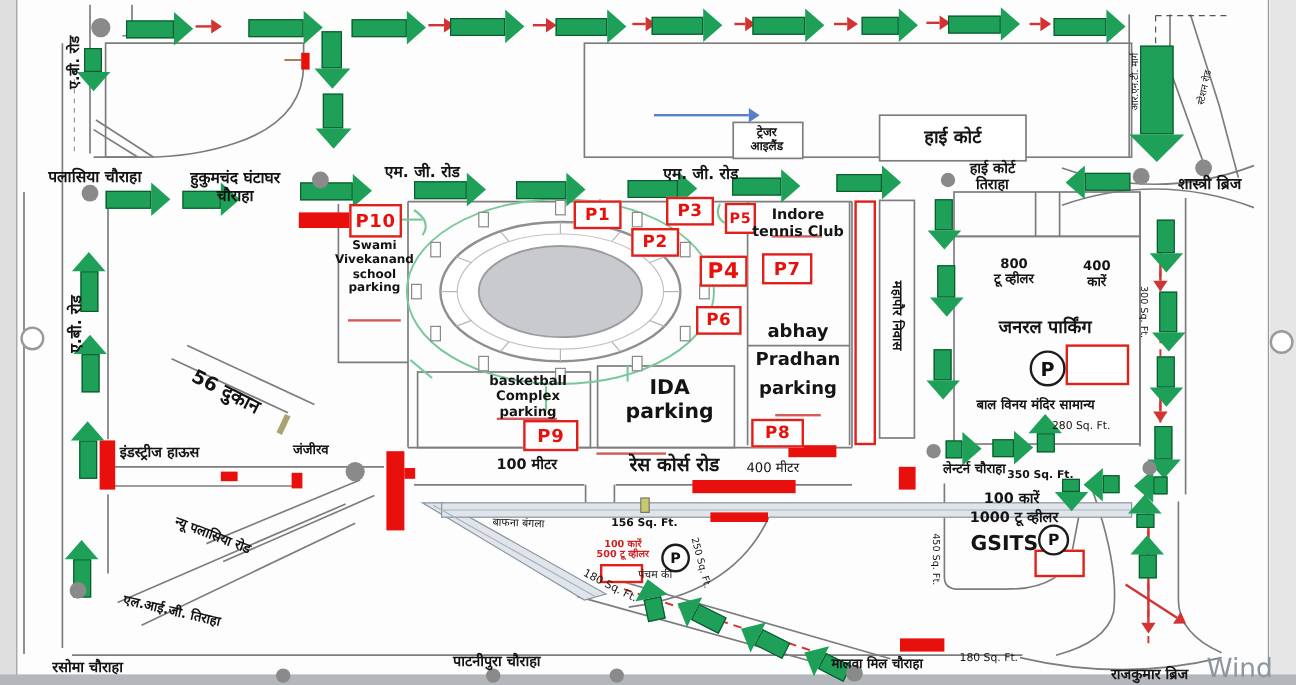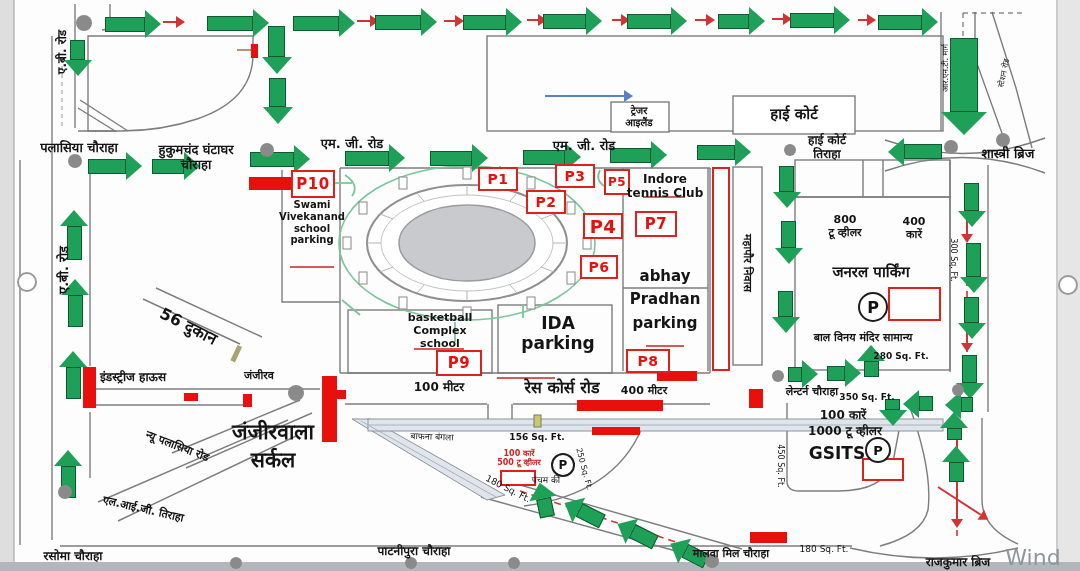--- a/index.html
+++ b/index.html
@@ -165,47 +165,45 @@
     <div class="lbl" style="left: 747px; top: 263px; font-size: 11px; font-weight: 700; color: rgb(20, 20, 20); line-height: 1.18; transform: translate(-50%, -50%) rotate(90deg);">महापौर निवास</div>
     <div class="lbl" style="left: 665px; top: 186px; font-size: 12px; font-weight: 700; color: rgb(20, 20, 20); line-height: 1.18; transform: translate(-50%, -50%) rotate(0deg);">Indore
 tennis Club</div>
     <div class="lbl" style="left: 665px; top: 300px; font-size: 15px; font-weight: 700; color: rgb(20, 20, 20); line-height: 1.55; transform: translate(-50%, -50%) rotate(0deg);">abhay
 Pradhan
 parking</div>
     <div class="lbl" style="left: 558px; top: 333px; font-size: 17px; font-weight: 700; color: rgb(20, 20, 20); line-height: 1.18; transform: translate(-50%, -50%) rotate(0deg);">IDA
 parking</div>
     <div class="lbl" style="left: 440px; top: 331px; font-size: 11px; font-weight: 700; color: rgb(20, 20, 20); line-height: 1.18; transform: translate(-50%, -50%) rotate(0deg);">basketball
 Complex
-school</div>
+parking</div>
     <div class="lbl" style="left: 312px; top: 223px; font-size: 10px; font-weight: 700; color: rgb(20, 20, 20); line-height: 1.18; transform: translate(-50%, -50%) rotate(0deg);">Swami
 Vivekanand
 school
 parking</div>
     <div class="lbl" style="left: 845px; top: 227px; font-size: 11px; font-weight: 700; color: rgb(20, 20, 20); line-height: 1.18; transform: translate(-50%, -50%) rotate(0deg);">800
 टू व्हीलर</div>
     <div class="lbl" style="left: 914px; top: 229px; font-size: 11px; font-weight: 700; color: rgb(20, 20, 20); line-height: 1.18; transform: translate(-50%, -50%) rotate(0deg);">400
 कारें</div>
     <div class="lbl" style="left: 871px; top: 273px; font-size: 15px; font-weight: 700; color: rgb(20, 20, 20); line-height: 1.18; transform: translate(-50%, -50%) rotate(0deg);">जनरल पार्किंग</div>
     <div class="lbl" style="left: 863px; top: 338px; font-size: 11px; font-weight: 700; color: rgb(20, 20, 20); line-height: 1.18; transform: translate(-50%, -50%) rotate(0deg);">बाल विनय मंदिर सामान्य</div>
-    <div class="lbl" style="left: 901px; top: 356px; font-size: 9px; font-weight: 700; color: rgb(20, 20, 20); line-height: 1.18; transform: translate(-50%, -50%) rotate(0deg);">280 Sq. Ft.</div>
+    <div class="lbl" style="left: 901px; top: 356px; font-size: 9px; font-weight: 400; color: rgb(20, 20, 20); line-height: 1.18; transform: translate(-50%, -50%) rotate(0deg);">280 Sq. Ft.</div>
     <div class="lbl" style="left: 953px; top: 260px; font-size: 8px; font-weight: 400; color: rgb(20, 20, 20); line-height: 1.18; transform: translate(-50%, -50%) rotate(90deg);">300 Sq. Ft.</div>
     <div class="lbl" style="left: 188px; top: 327px; font-size: 16px; font-weight: 700; color: rgb(20, 20, 20); line-height: 1.18; transform: translate(-50%, -50%) rotate(27deg);">56 दुकान</div>
     <div class="lbl" style="left: 133px; top: 377px; font-size: 12px; font-weight: 700; color: rgb(20, 20, 20); line-height: 1.18; transform: translate(-50%, -50%) rotate(0deg);">इंडस्ट्रीज हाऊस</div>
     <div class="lbl" style="left: 259px; top: 376px; font-size: 11px; font-weight: 700; color: rgb(20, 20, 20); line-height: 1.18; transform: translate(-50%, -50%) rotate(0deg);">जंजीरव</div>
-    <div class="lbl" style="left: 273px; top: 446px; font-size: 21px; font-weight: 700; color: rgb(20, 20, 20); line-height: 1.35; transform: translate(-50%, -50%) rotate(0deg);">जंजीरवाला
-सर्कल</div>
     <div class="lbl" style="left: 177px; top: 447px; font-size: 11px; font-weight: 700; color: rgb(20, 20, 20); line-height: 1.18; transform: translate(-50%, -50%) rotate(21deg);">न्यू पलासिया रोड</div>
     <div class="lbl" style="left: 143px; top: 510px; font-size: 11px; font-weight: 700; color: rgb(20, 20, 20); line-height: 1.18; transform: translate(-50%, -50%) rotate(13deg);">एल.आई.जी. तिराहा</div>
     <div class="lbl" style="left: 73px; top: 556px; font-size: 12px; font-weight: 700; color: rgb(20, 20, 20); line-height: 1.18; transform: translate(-50%, -50%) rotate(0deg);">रसोमा चौराहा</div>
     <div class="lbl" style="left: 414px; top: 551px; font-size: 12px; font-weight: 700; color: rgb(20, 20, 20); line-height: 1.18; transform: translate(-50%, -50%) rotate(0deg);">पाटनीपुरा चौराहा</div>
     <div class="lbl" style="left: 731px; top: 554px; font-size: 11px; font-weight: 700; color: rgb(20, 20, 20); line-height: 1.18; transform: translate(-50%, -50%) rotate(0deg);">मालवा मिल चौराहा</div>
     <div class="lbl" style="left: 958px; top: 562px; font-size: 12px; font-weight: 700; color: rgb(20, 20, 20); line-height: 1.18; transform: translate(-50%, -50%) rotate(0deg);">राजकुमार ब्रिज</div>
     <div class="lbl" style="left: 562px; top: 388px; font-size: 16px; font-weight: 700; color: rgb(20, 20, 20); line-height: 1.18; transform: translate(-50%, -50%) rotate(0deg);">रेस कोर्स रोड</div>
     <div class="lbl" style="left: 439px; top: 387px; font-size: 12px; font-weight: 700; color: rgb(20, 20, 20); line-height: 1.18; transform: translate(-50%, -50%) rotate(0deg);">100 मीटर</div>
-    <div class="lbl" style="left: 644px; top: 391px; font-size: 11px; font-weight: 700; color: rgb(20, 20, 20); line-height: 1.18; transform: translate(-50%, -50%) rotate(0deg);">400 मीटर</div>
+    <div class="lbl" style="left: 644px; top: 391px; font-size: 11px; font-weight: 400; color: rgb(20, 20, 20); line-height: 1.18; transform: translate(-50%, -50%) rotate(0deg);">400 मीटर</div>
     <div class="lbl" style="left: 812px; top: 392px; font-size: 11px; font-weight: 700; color: rgb(20, 20, 20); line-height: 1.18; transform: translate(-50%, -50%) rotate(0deg);">लेन्टर्न चौराहा</div>
     <div class="lbl" style="left: 867px; top: 397px; font-size: 9px; font-weight: 700; color: rgb(20, 20, 20); line-height: 1.18; transform: translate(-50%, -50%) rotate(0deg);">350 Sq. Ft.</div>
     <div class="lbl" style="left: 843px; top: 415px; font-size: 12px; font-weight: 700; color: rgb(20, 20, 20); line-height: 1.18; transform: translate(-50%, -50%) rotate(0deg);">100 कारें</div>
     <div class="lbl" style="left: 845px; top: 431px; font-size: 12px; font-weight: 700; color: rgb(20, 20, 20); line-height: 1.18; transform: translate(-50%, -50%) rotate(0deg);">1000 टू व्हीलर</div>
     <div class="lbl" style="left: 837px; top: 453px; font-size: 17px; font-weight: 700; color: rgb(20, 20, 20); line-height: 1.18; transform: translate(-50%, -50%) rotate(0deg);">GSITS</div>
     <div class="lbl" style="left: 780px; top: 466px; font-size: 8px; font-weight: 400; color: rgb(20, 20, 20); line-height: 1.18; transform: translate(-50%, -50%) rotate(90deg);">450 Sq. Ft.</div>
     <div class="lbl" style="left: 537px; top: 437px; font-size: 9px; font-weight: 700; color: rgb(20, 20, 20); line-height: 1.18; transform: translate(-50%, -50%) rotate(0deg);">156 Sq. Ft.</div>
     <div class="lbl" style="left: 519px; top: 458px; font-size: 8px; font-weight: 700; color: rgb(204, 34, 34); line-height: 1.18; transform: translate(-50%, -50%) rotate(0deg);">100 कारें
 500 टू व्हीलर</div>
     <div class="lbl" style="left: 546px; top: 480px; font-size: 9px; font-weight: 400; color: rgb(20, 20, 20); line-height: 1.18; transform: translate(-50%, -50%) rotate(0deg);">पंचम की</div>

